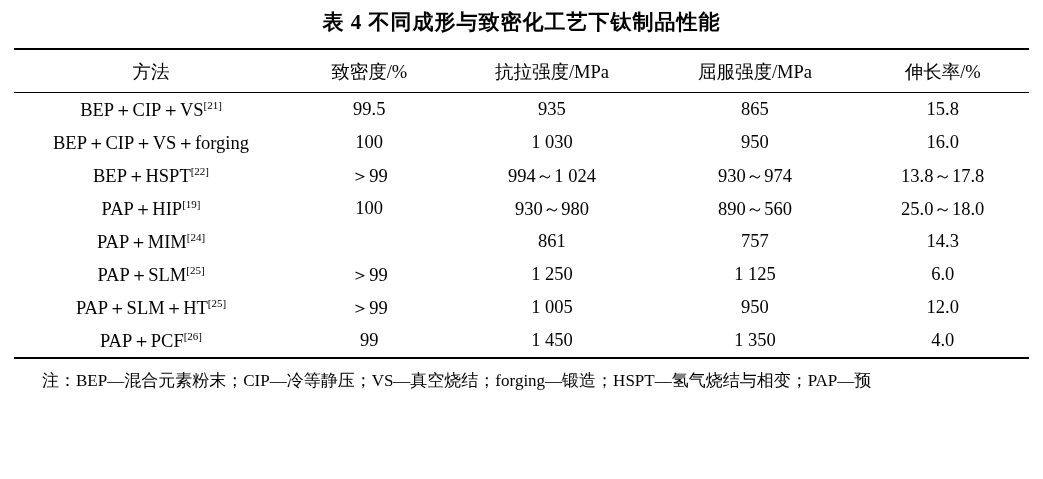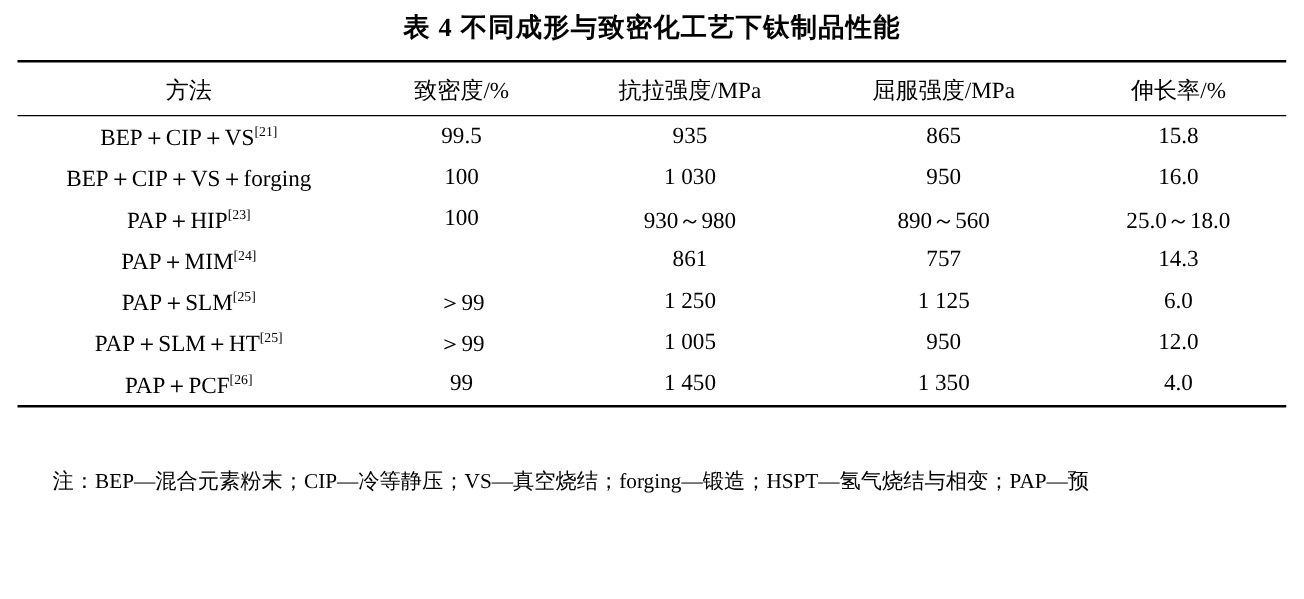--- a/index.html
+++ b/index.html
@@ -70,21 +70,20 @@
     font-size: 11px;
     vertical-align: super;
     line-height: 0;
   }
   .note {
     font-size: 17px;
     line-height: 1.55;
     padding: 9px 2px 0 2px;
     font-family: "Liberation Serif", serif;
     text-align: justify;
-    margin-top: 37px;
   }
   .note-line {
     display: block;
     white-space: nowrap;
   }
   .note-line.first {
     padding-left: 26px;
   }
 </style>
 </head>
@@ -134,21 +133,28 @@
         <td>15.8</td>
       </tr>
       <tr>
         <td><span>BEP＋CIP＋VS＋forging</span><span class="sup"></span></td>
         <td>100</td>
         <td>1 030</td>
         <td>950</td>
         <td>16.0</td>
       </tr>
       <tr>
-        <td><span>PAP＋HIP</span><span class="sup">[23]</span></td>
+        <td><span>BEP＋HSPT</span><span class="sup">[22]</span></td>
+        <td>＞99</td>
+        <td>994～1 024</td>
+        <td>930～974</td>
+        <td>13.8～17.8</td>
+      </tr>
+      <tr>
+        <td><span>PAP＋HIP</span><span class="sup">[19]</span></td>
         <td>100</td>
         <td>930～980</td>
         <td>890～560</td>
         <td>25.0～18.0</td>
       </tr>
       <tr>
         <td><span>PAP＋MIM</span><span class="sup">[24]</span></td>
         <td></td>
         <td>861</td>
         <td>757</td>

